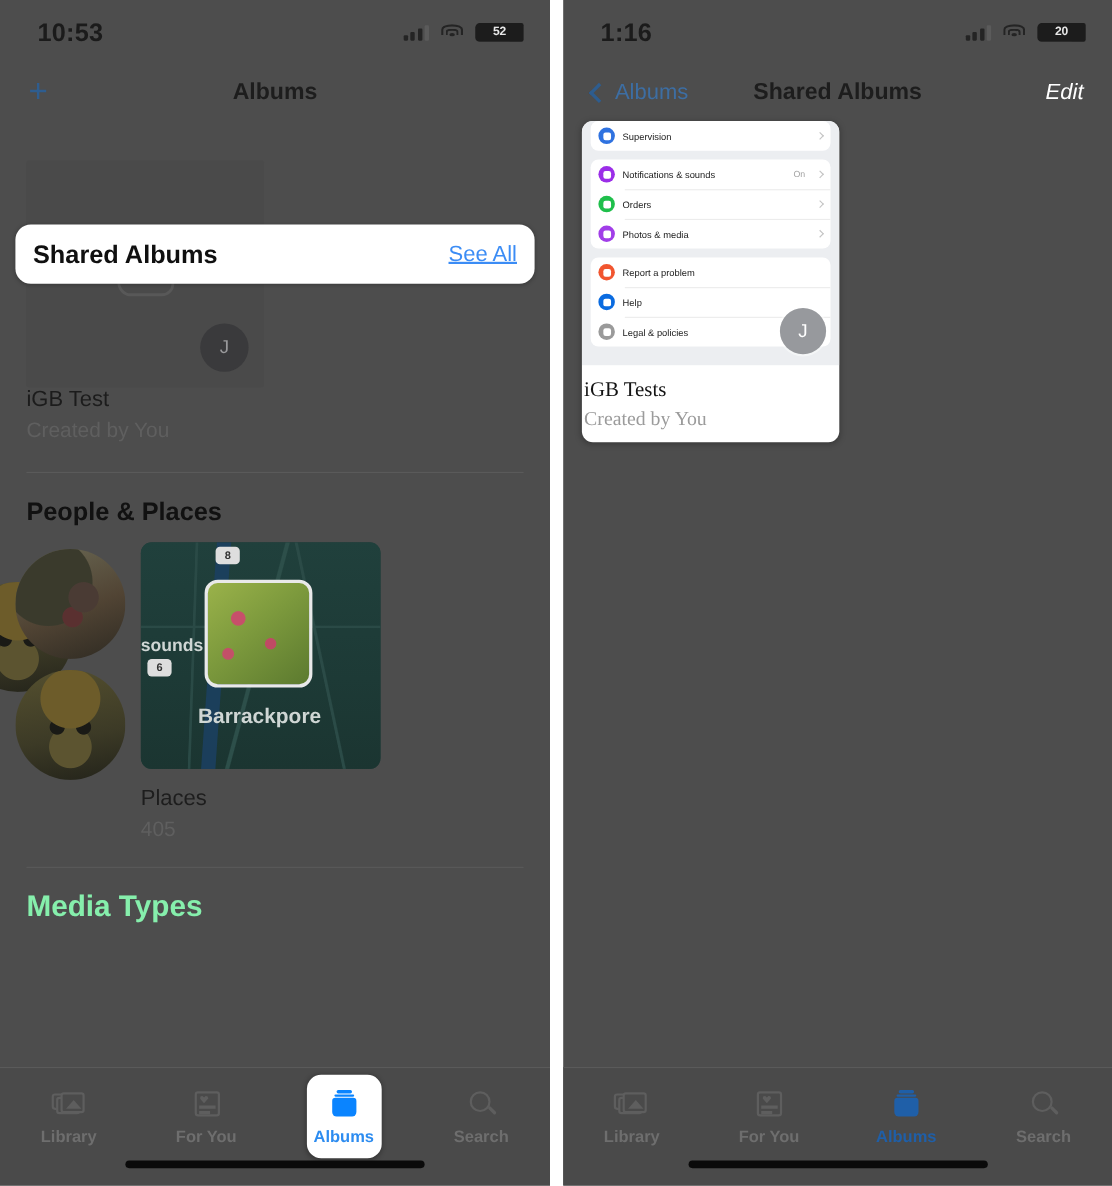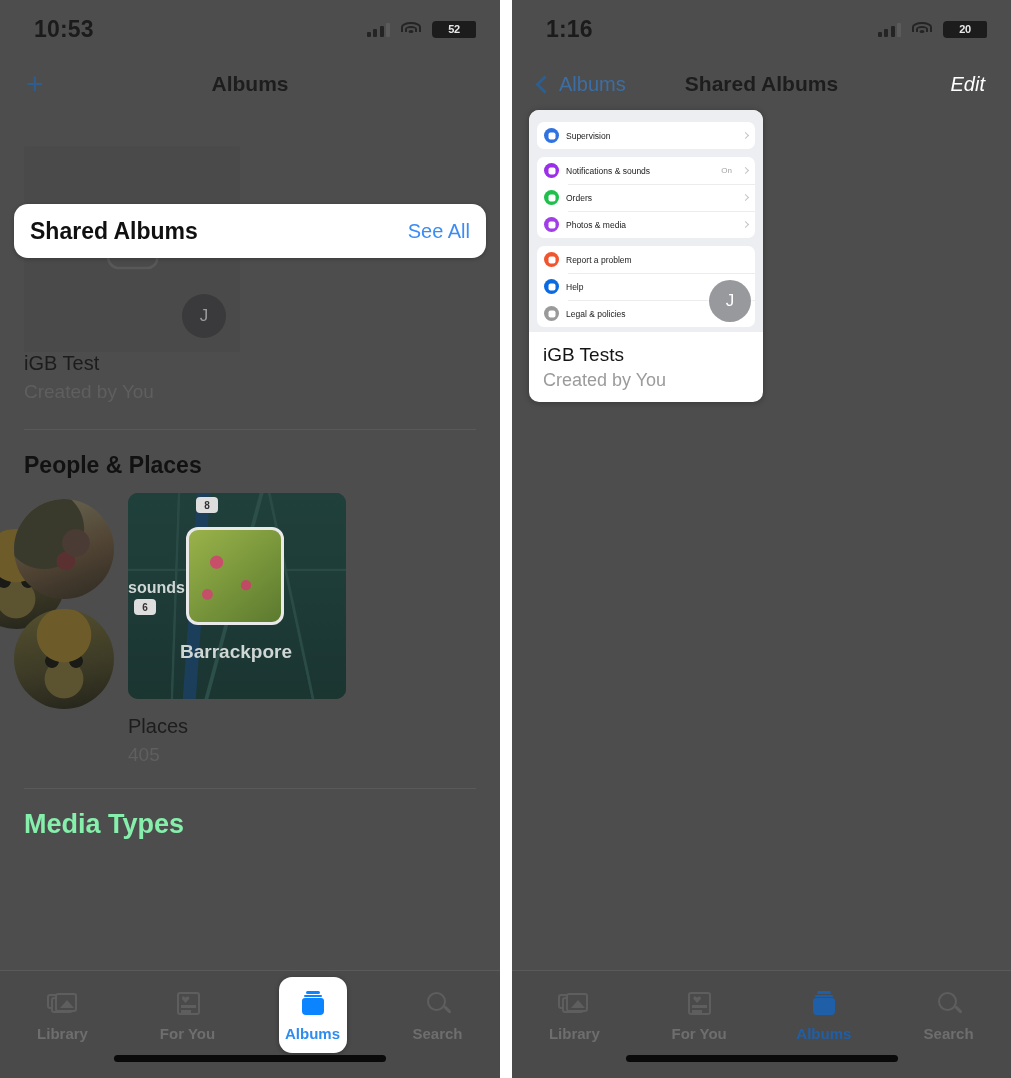--- a/index.html
+++ b/index.html
@@ -88,21 +88,21 @@
 
   
   .highlight-card {
     position:absolute; left:14px; top:204px; width:472px; height:54px;
     background:#ffffff; border-radius:14px;
     display:flex; align-items:center; padding: 0 16px;
     box-shadow: 0 1px 4px rgba(0,0,0,.25);
     z-index: 6;
   }
   .highlight-title { font-size:23px; font-weight:700; color:#101010; }
-  .see-all { margin-left:auto; font-size:20px; color:#3b8cf5; }
+  .see-all { margin-left:auto; font-size:20px; color:#3b8cf5;text-decoration:underline; }
 
   
   .shared-area { position:relative; padding: 36px 24px 0 24px; }
   .shared-thumb {
     width: 216px; height: 206px; background:#4a4a4a; position:relative; border-radius:2px;
   }
   .cloud-icon {
     position:absolute; left:50%; top:52%; transform:translate(-50%,-50%);
     width:60px; height:36px;
   }
@@ -248,21 +248,21 @@
   .shot-text { font-size:8.5px; color:#1a1a1a; white-space:nowrap; }
   .shot-val { margin-left:auto; font-size:8px; color:#a3a3a3; }
   .chev { width:5px; height:5px; border-top:1.4px solid #c4c4c4; border-right:1.4px solid #c4c4c4;
     transform:rotate(45deg); flex:none; margin-left:3px; }
   .shot-val + .chev { margin-left:4px; }
   .card-avatar {
     position:absolute; right:12px; bottom:10px; width:42px; height:42px; border-radius:50%;
     background:#97999d; display:flex; align-items:center; justify-content:center;
     color:#fff; font-size:17px; font-weight:500; box-shadow:0 0 0 2px rgba(255,255,255,.45);
   }
-  .card-meta { padding: 12px 14px 0 14px; }
+  .card-meta { padding: 12px 14px 0 2px; font-family: Liberation Serif, serif; }
   .card-title { font-size:19px; color:#141414; }
   .card-sub { font-size:18px; color:#9b9b9b; margin-top:4px; }
 </style>
 </head>
 <body>
 
 <div class="stage">
 
   <div class="panel left">
 
@@ -415,21 +415,21 @@
         <div class="chev-back"></div>
         <div class="nav-link">Albums</div>
       </div>
       <div class="nav-title">Shared Albums</div>
       <div class="nav-right">Edit</div>
     </div>
 
     <div class="shared-card">
       <div class="shot">
 
-        <div class="shot-group" style="margin-top:12px;">
+        <div class="shot-group" style="margin-top:0;">
           <div class="shot-row">
             <div class="dot" style="background:#2f72e0"></div>
             <div class="shot-text">Supervision</div>
             <div class="chev" style="margin-left:auto"></div>
           </div>
         </div>
 
         <div class="shot-group">
           <div class="shot-row">
             <div class="dot" style="background:#9b2ee8"></div>

